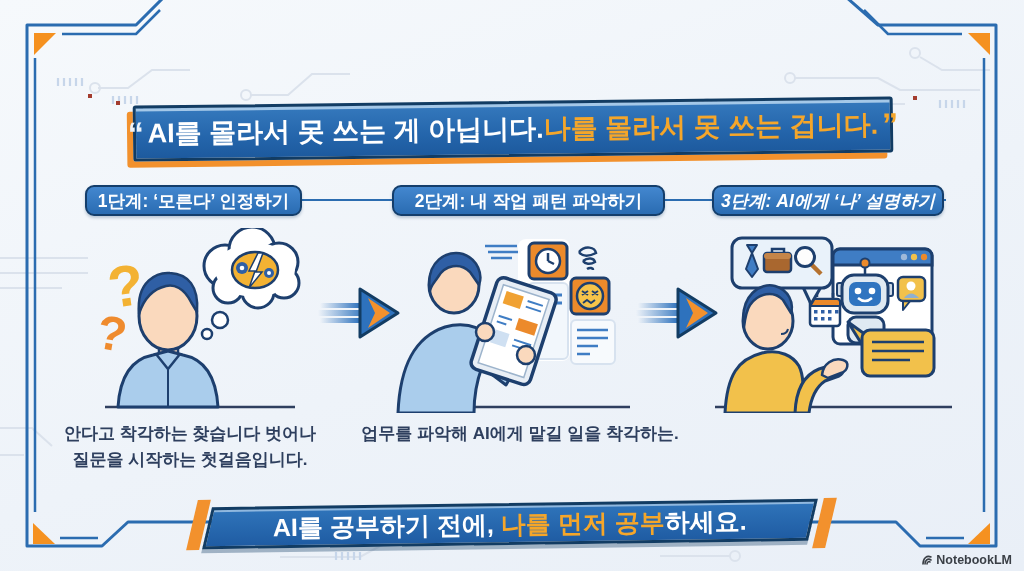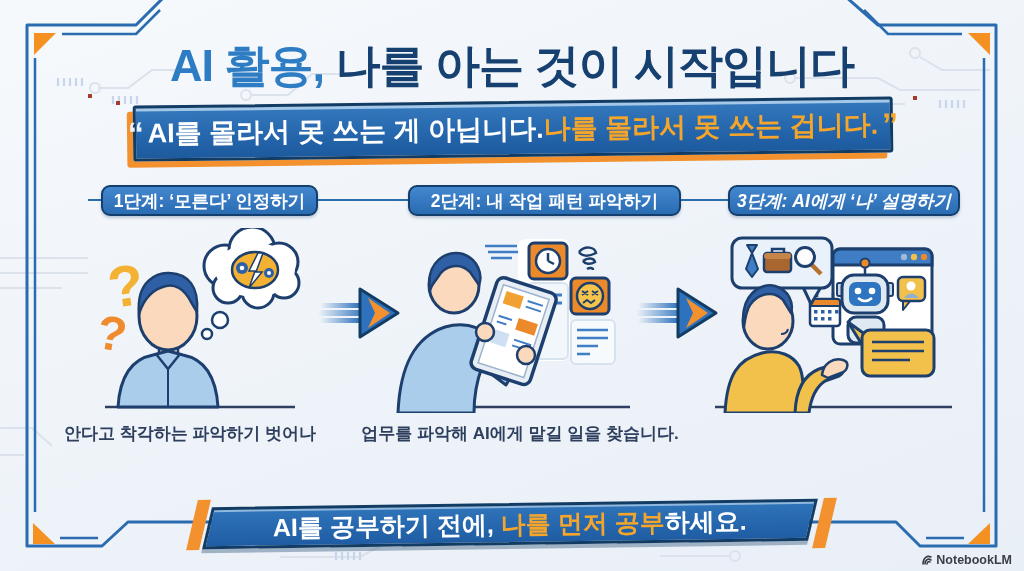--- a/index.html
+++ b/index.html
@@ -26,21 +26,21 @@
   .quote-banner .q-orange{color:#f5a62a;}
   .quote-banner .q-close{color:#f5a62a;font-size:32px;margin-left:4px;}
 
   
   .steps-line{left:88px;top:199px;width:858px;height:0;border-top:2.5px solid #2b6cb0;}
   .pill{top:185px;height:31px;border-radius:9px;
         background:linear-gradient(180deg,#4387cf 0%,#2a6cb2 100%);
         border:2.5px solid #143e6b;box-sizing:border-box;
         display:flex;align-items:center;justify-content:center;
         color:#ffffff;font-size:17.5px;font-weight:800;white-space:nowrap;
-        box-shadow:0 2px 3px rgba(20,62,107,.25);margin-left:16px;}
+        box-shadow:0 2px 3px rgba(20,62,107,.25);}
   .pill1{left:85px;width:217px;}
   .pill2{left:392px;width:273px;justify-content:center;}
   .pill3{left:712px;width:232px;font-style:italic;}
 
   
   .caption{top:421px;width:330px;text-align:center;color:#2e3f5e;
            font-size:17px;font-weight:700;line-height:1.5;}
   .cap1{left:25px;}
   .cap2{left:355px;}
   .cap3{left:675px;}
@@ -110,23 +110,20 @@
       <path stroke-width="2.5" d="M926,538 L964,538"></path>
     </g>
     <g fill="#f59120">
       <polygon points="34,33 56,33 34,55"></polygon>
       <polygon points="968,33 990,33 990,55"></polygon>
       <polygon points="33,523 33,544 55,544"></polygon>
       <polygon points="990,523 990,544 968,544"></polygon>
     </g>
   </svg>
 
-  <div class="abs title">
-    <span class="hl">AI 활용,</span><span class="rest"> 나를 아는 것이 시작입니다</span>
-  </div>
 
   <div class="abs quote-banner">
     <span class="q-open">“</span>
     <span class="q-white">AI를 몰라서 못 쓰는 게 아닙니다. </span>
     <span class="q-orange">나를 몰라서 못 쓰는 겁니다.</span>
     <span class="q-close">”</span>
   </div>
 
   <div class="abs steps-line"></div>
   <div class="abs pill pill1">
@@ -326,24 +323,25 @@
       <path d="M25,188 C27,150 38,134 62,128 C80,124 93,131 99,141 C103,149 104,160 103,188 Z" fill="#f2c14b" stroke="#1d3f6e" stroke-width="3" stroke-linejoin="round"></path>
       <ellipse cx="68" cy="96" rx="25" ry="28" fill="#fad9bd" stroke="#1d3f6e" stroke-width="3"></ellipse>
       <path d="M44,102 C39,70 61,57 75,61 C89,65 94,78 91,88 L83,75 C74,65 58,68 50,80 C46,86 45,94 44,102 Z" fill="#2f5fa5" stroke="#1d3f6e" stroke-width="2.5" stroke-linejoin="round"></path>
       <path d="M88,104 q-1,5 -7,5" stroke="#1d3f6e" stroke-width="2" fill="none"></path>
       <path d="M95,188 C96,164 104,150 119,144 L135,139 C144,137 146,147 139,151 L125,156 C116,162 111,172 109,188 Z" fill="#f2c14b" stroke="#1d3f6e" stroke-width="3" stroke-linejoin="round"></path>
       <path d="M122,150 C123,139 133,132 143,135 C150,137 148,146 141,148 L128,153 Z" fill="#fad9bd" stroke="#1d3f6e" stroke-width="2.5" stroke-linejoin="round"></path>
     </g>
   </svg>
 
   <div class="abs caption cap1">
-    <div>안다고 착각하는 파악하기 벗어나</div>
+    <div>안다고 착각하는 찾습니다 벗어나</div>
+    <div>질문을 시작하는 첫걸음입니다.</div>
   </div>
   <div class="abs caption cap2">
-    <div>업무를 파악해 AI에게 맡길 일을 찾습니다.</div>
+    <div>업무를 파악해 AI에게 맡길 일을 착각하는.</div>
   </div>
 
   <div class="abs slash slash-l"></div>
   <div class="abs slash slash-r"></div>
   <div class="abs footer-banner">
     <div class="footer-inner">
       <span class="fw">AI를 공부하기 전에, </span><span class="fo">나를 먼저 공부</span><span class="fw">하세요.</span>
     </div>
   </div>
 

